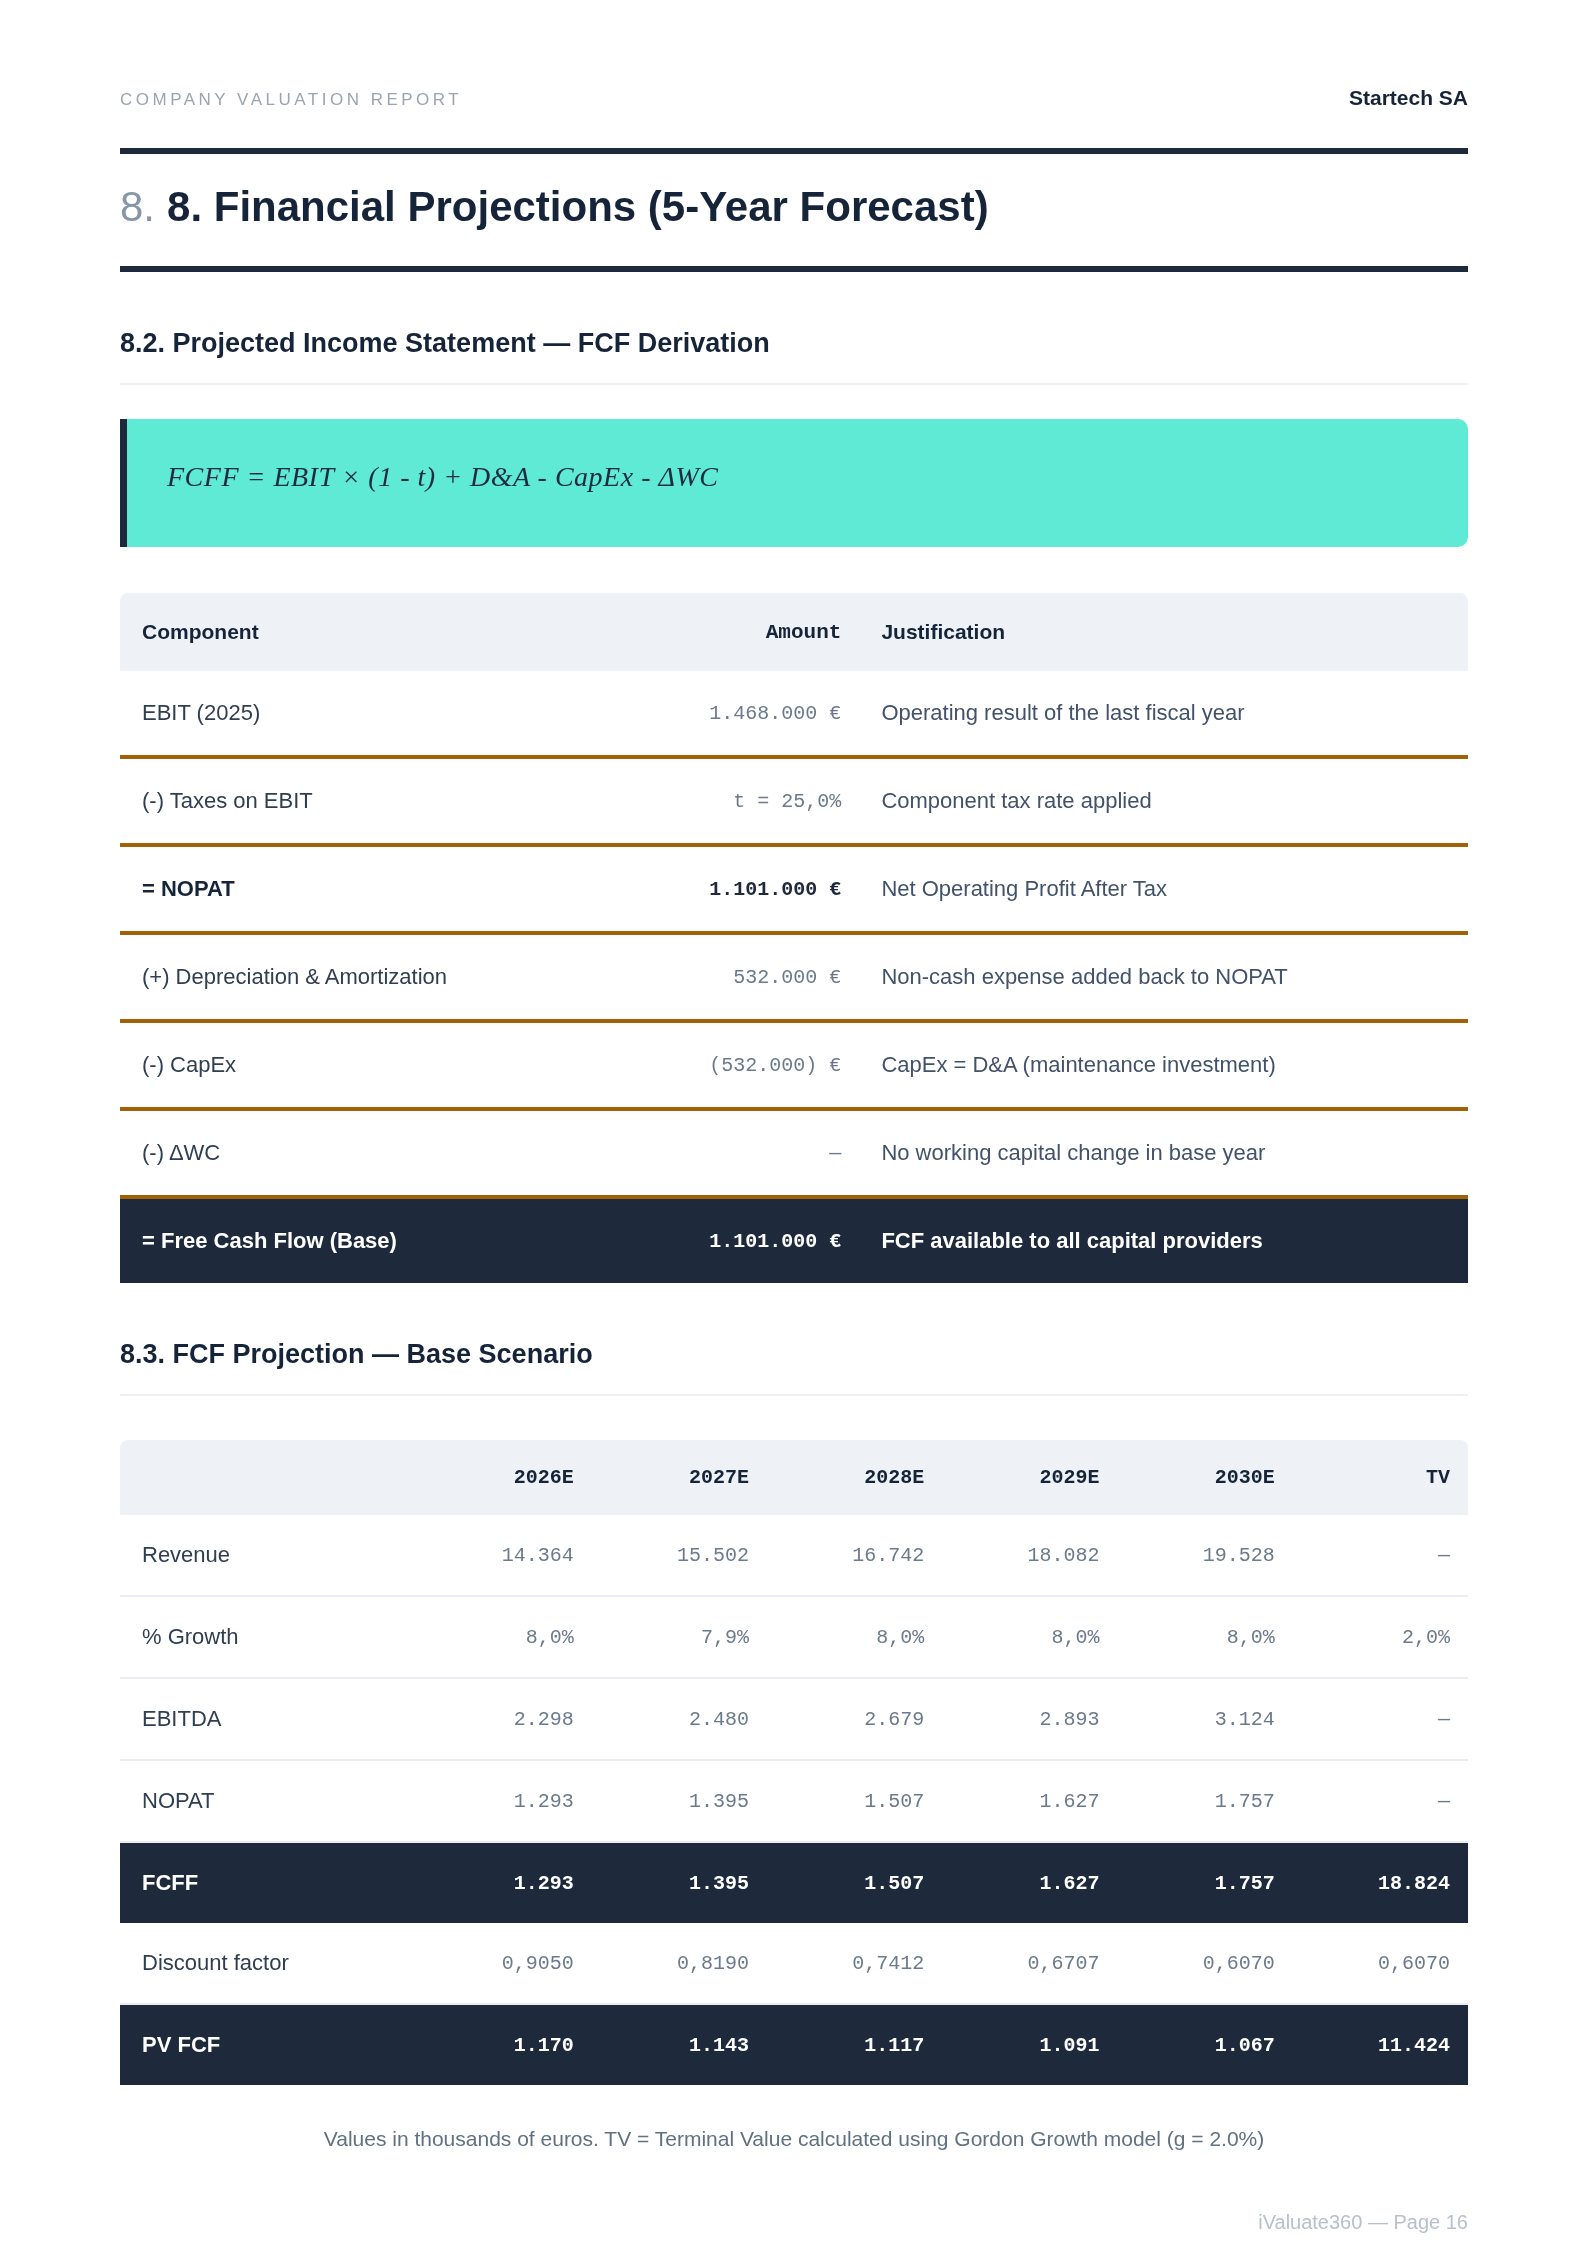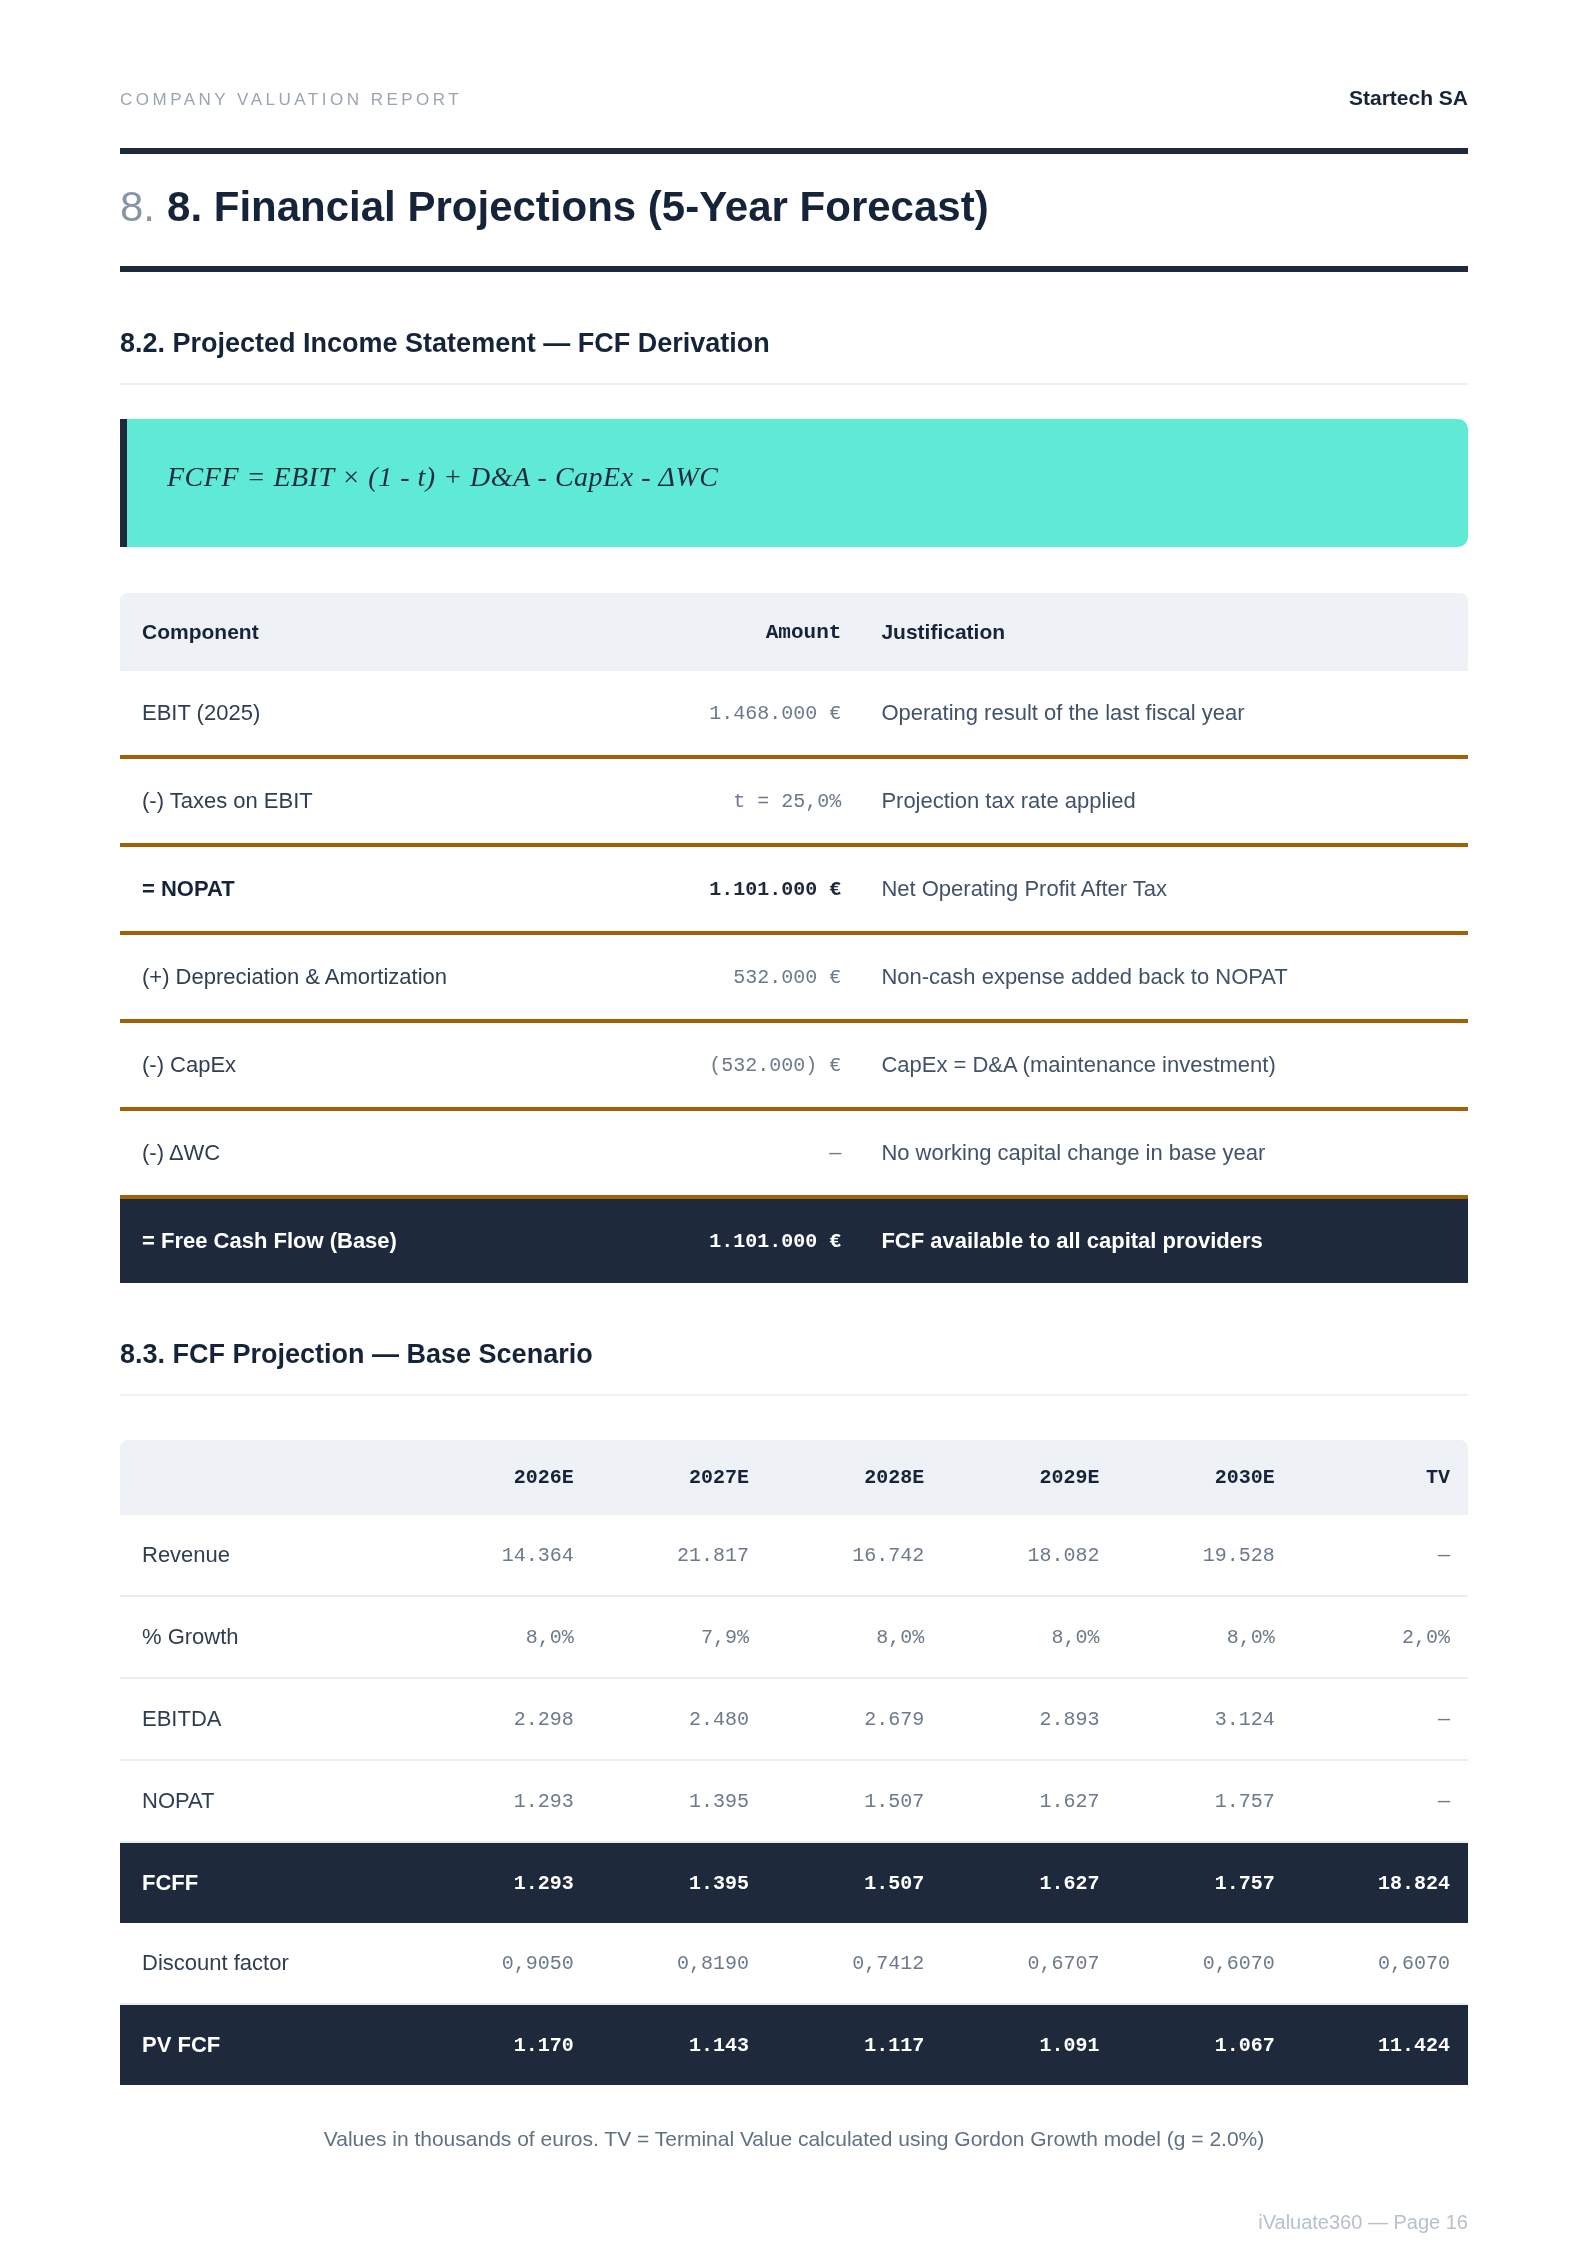--- a/index.html
+++ b/index.html
@@ -152,21 +152,21 @@
     </thead>
     <tbody>
       <tr>
         <td class="cell-label">EBIT (2025)</td>
         <td class="cell-amount">1.468.000 €</td>
         <td class="cell-just">Operating result of the last fiscal year</td>
       </tr>
       <tr>
         <td class="cell-label">(-) Taxes on EBIT</td>
         <td class="cell-amount">t = 25,0%</td>
-        <td class="cell-just">Projection tax rate applied</td>
+        <td class="cell-just">Component tax rate applied</td>
       </tr>
       <tr class="row-strong">
         <td class="cell-label">= NOPAT</td>
         <td class="cell-amount">1.101.000 €</td>
         <td class="cell-just">Net Operating Profit After Tax</td>
       </tr>
       <tr>
         <td class="cell-label">(+) Depreciation &amp; Amortization</td>
         <td class="cell-amount">532.000 €</td>
         <td class="cell-just">Non-cash expense added back to NOPAT</td>
@@ -210,21 +210,21 @@
         <th>2028E</th>
         <th>2029E</th>
         <th>2030E</th>
         <th>TV</th>
       </tr>
     </thead>
     <tbody>
       <tr>
         <td class="cell-rowlabel">Revenue</td>
         <td class="cell-val">14.364</td>
-        <td class="cell-val">21.817</td>
+        <td class="cell-val">15.502</td>
         <td class="cell-val">16.742</td>
         <td class="cell-val">18.082</td>
         <td class="cell-val">19.528</td>
         <td class="cell-val">—</td>
       </tr>
       <tr>
         <td class="cell-rowlabel">% Growth</td>
         <td class="cell-val">8,0%</td>
         <td class="cell-val">7,9%</td>
         <td class="cell-val">8,0%</td>

